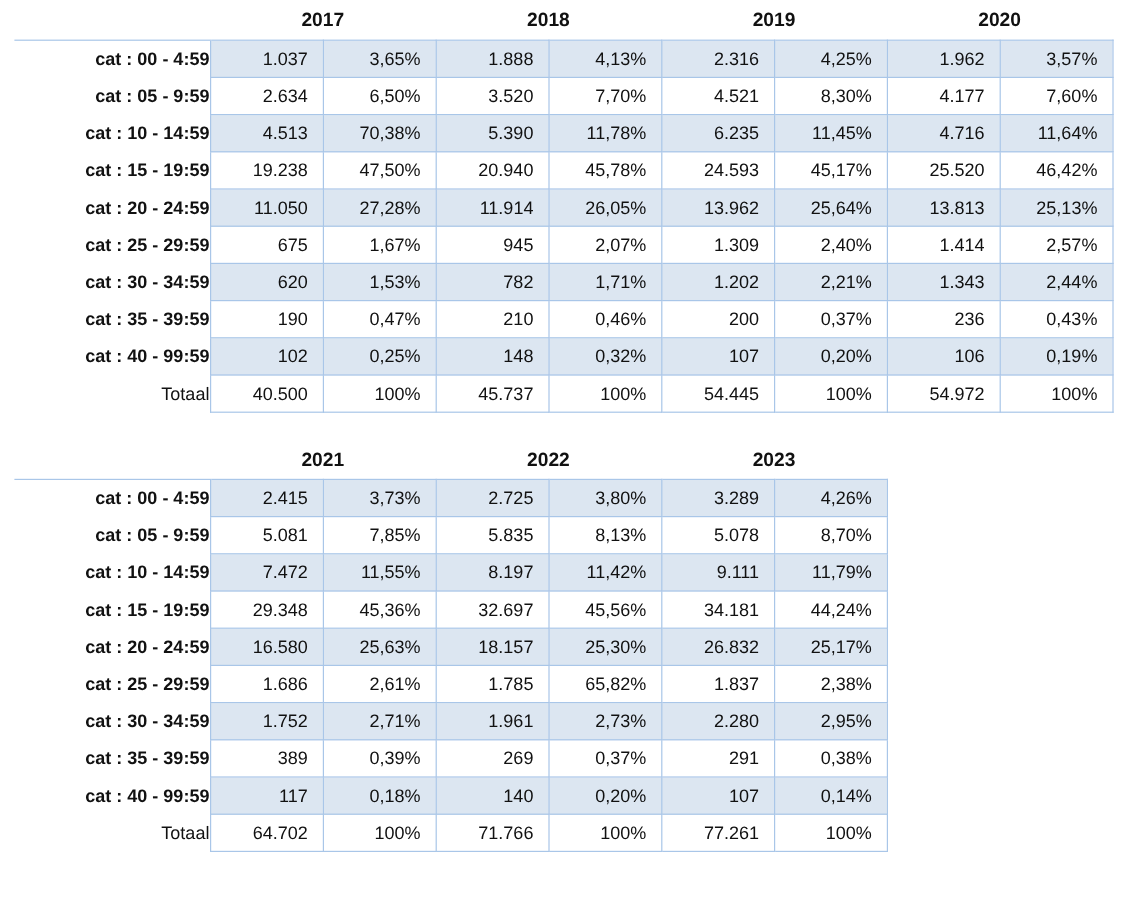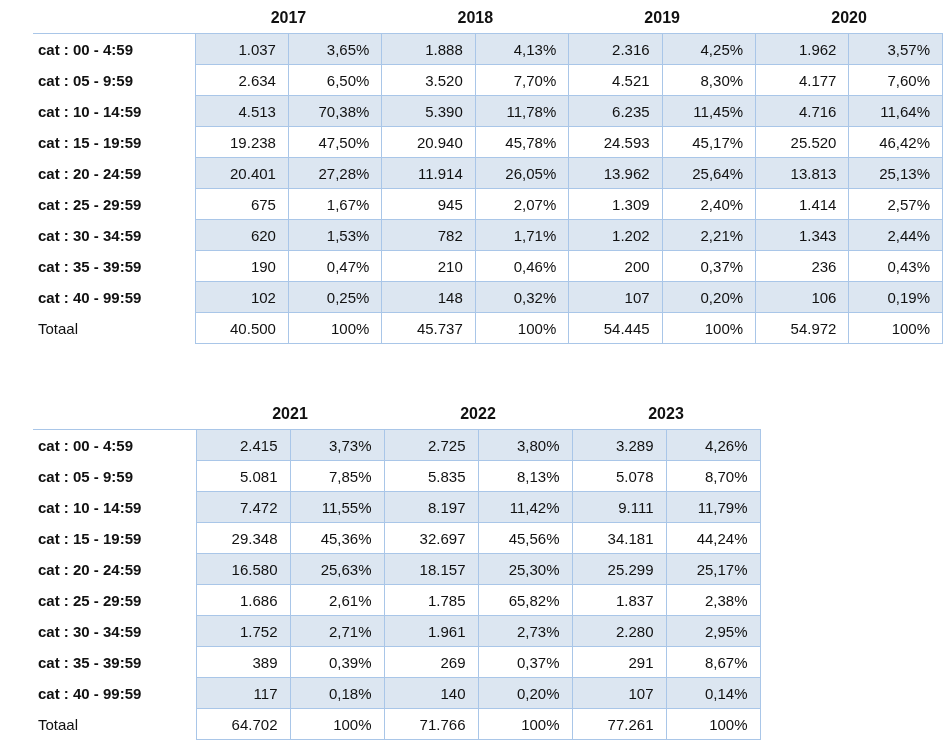--- a/index.html
+++ b/index.html
@@ -6,43 +6,43 @@
     --border:#a9c6e8;
     --band:#dce6f1;
     --text:#111111;
   }
   html,body{margin:0;padding:0;background:#ffffff;}
   body{
     width:943px;height:749px;overflow:hidden;
     font-family:"Liberation Sans", sans-serif;
     color:var(--text);
   }
-  .page{padding:2px 0 0 33px;}
+  .page{padding:2px 0 0 12px;}
   table.tbl{border-collapse:collapse;table-layout:fixed;}
   col.labelcol{width:163px;}
   col.datacol{width:94px;}
   thead th{
     height:31px;font-size:16px;font-weight:bold;text-align:center;
     vertical-align:middle;padding:0;border:none;background:#fff;
   }
   tbody th{
-    height:30px;font-size:15px;font-weight:bold;text-align:left;
+    height:30px;font-size:15px;font-weight:bold;text-align:right;
     vertical-align:middle;padding:0 0 0 5px;border:none;background:#fff;
     white-space:nowrap;
   }
   tbody td{
     height:30px;font-size:15px;text-align:right;vertical-align:middle;
     padding:0 12px 0 0;border:1px solid var(--border);background:#fff;
     white-space:nowrap;
   }
   tbody tr.band td{background:var(--band);}
   tbody tr.total td, tbody tr.total th{font-weight:normal;}
   tbody tr:first-child th{border-top:1px solid var(--border);}
   section.table-block{display:block;}
-  section.second{margin-top:54px;}
+  section.second{margin-top:24px;}
 </style>
 </head>
 <body>
 
 <div class="page">
   <section class="table-block first">
       <table class="tbl">
         <colgroup>
           <col class="labelcol">
           <col class="datacol">
@@ -103,21 +103,21 @@
             <td>47,50%</td>
             <td>20.940</td>
             <td>45,78%</td>
             <td>24.593</td>
             <td>45,17%</td>
             <td>25.520</td>
             <td>46,42%</td>
           </tr>
           <tr class="band">
             <th>cat : 20 - 24:59</th>
-            <td>20.401</td>
+            <td>11.050</td>
             <td>27,28%</td>
             <td>11.914</td>
             <td>26,05%</td>
             <td>13.962</td>
             <td>25,64%</td>
             <td>13.813</td>
             <td>25,13%</td>
           </tr>
           <tr>
             <th>cat : 25 - 29:59</th>
@@ -232,21 +232,21 @@
             <td>45,56%</td>
             <td>34.181</td>
             <td>44,24%</td>
           </tr>
           <tr class="band">
             <th>cat : 20 - 24:59</th>
             <td>16.580</td>
             <td>25,63%</td>
             <td>18.157</td>
             <td>25,30%</td>
-            <td>25.299</td>
+            <td>26.832</td>
             <td>25,17%</td>
           </tr>
           <tr>
             <th>cat : 25 - 29:59</th>
             <td>1.686</td>
             <td>2,61%</td>
             <td>1.785</td>
             <td>65,82%</td>
             <td>1.837</td>
             <td>2,38%</td>
@@ -260,21 +260,21 @@
             <td>2.280</td>
             <td>2,95%</td>
           </tr>
           <tr>
             <th>cat : 35 - 39:59</th>
             <td>389</td>
             <td>0,39%</td>
             <td>269</td>
             <td>0,37%</td>
             <td>291</td>
-            <td>8,67%</td>
+            <td>0,38%</td>
           </tr>
           <tr class="band">
             <th>cat : 40 - 99:59</th>
             <td>117</td>
             <td>0,18%</td>
             <td>140</td>
             <td>0,20%</td>
             <td>107</td>
             <td>0,14%</td>
           </tr>

